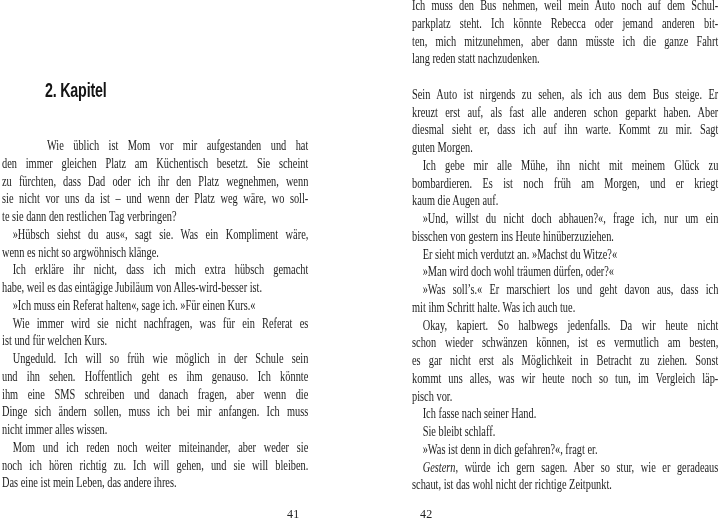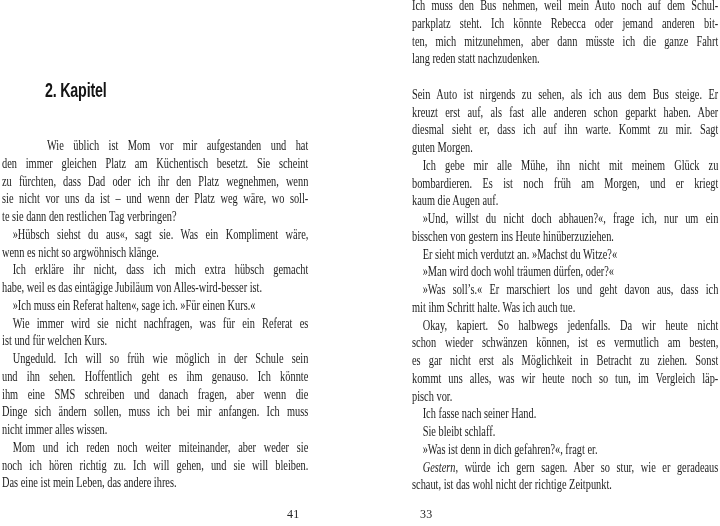--- a/index.html
+++ b/index.html
@@ -124,16 +124,16 @@
         <div class="line j">schon wieder schwänzen können, ist es vermutlich am besten,</div>
         <div class="line j">es gar nicht erst als Möglichkeit in Betracht zu ziehen. Sonst</div>
         <div class="line j">kommt uns alles, was wir heute noch so tun, im Vergleich läp-</div>
         <div class="line">pisch vor.</div>
         <div class="line i1">Ich fasse nach seiner Hand.</div>
         <div class="line i1">Sie bleibt schlaff.</div>
         <div class="line i1">»Was ist denn in dich gefahren?«, fragt er.</div>
         <div class="line j i1"><em>Gestern</em>, würde ich gern sagen. Aber so stur, wie er geradeaus</div>
         <div class="line">schaut, ist das wohl nicht der richtige Zeitpunkt.</div>
       </div>
-    <div class="pagenum" id="pagenum-right">33</div>
+    <div class="pagenum" id="pagenum-right">42</div>
   </div>
 
 </div>
 
 </body></html>

